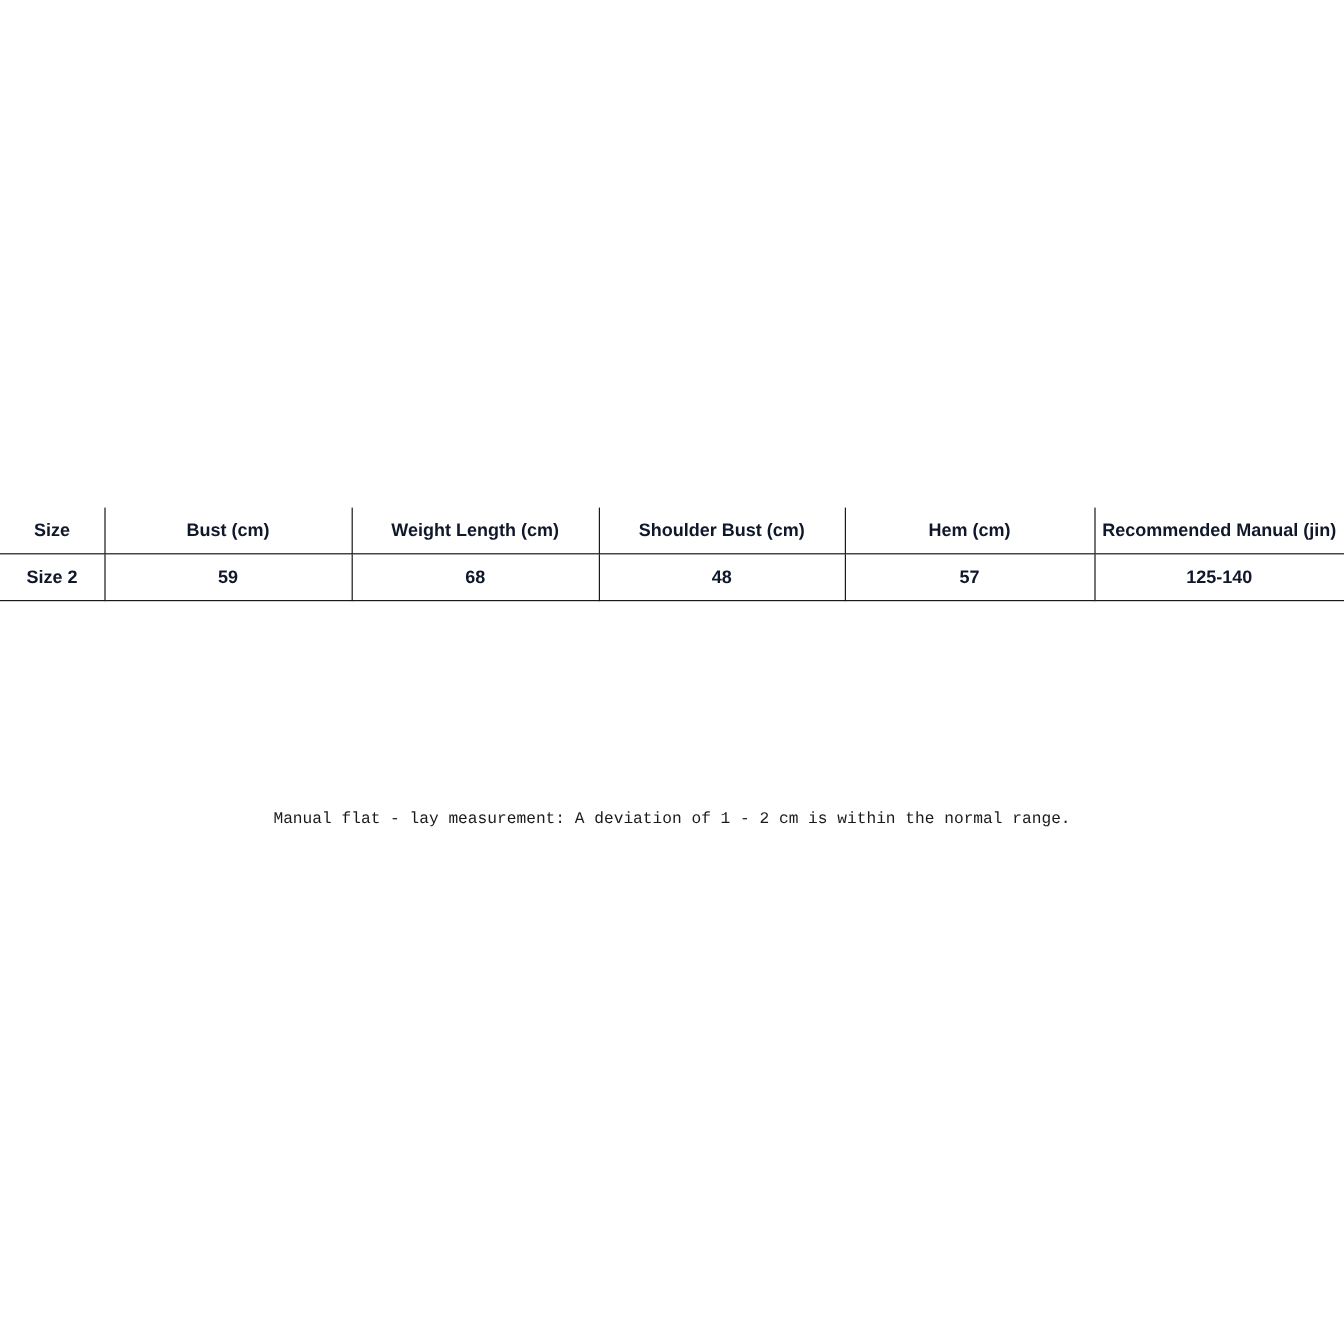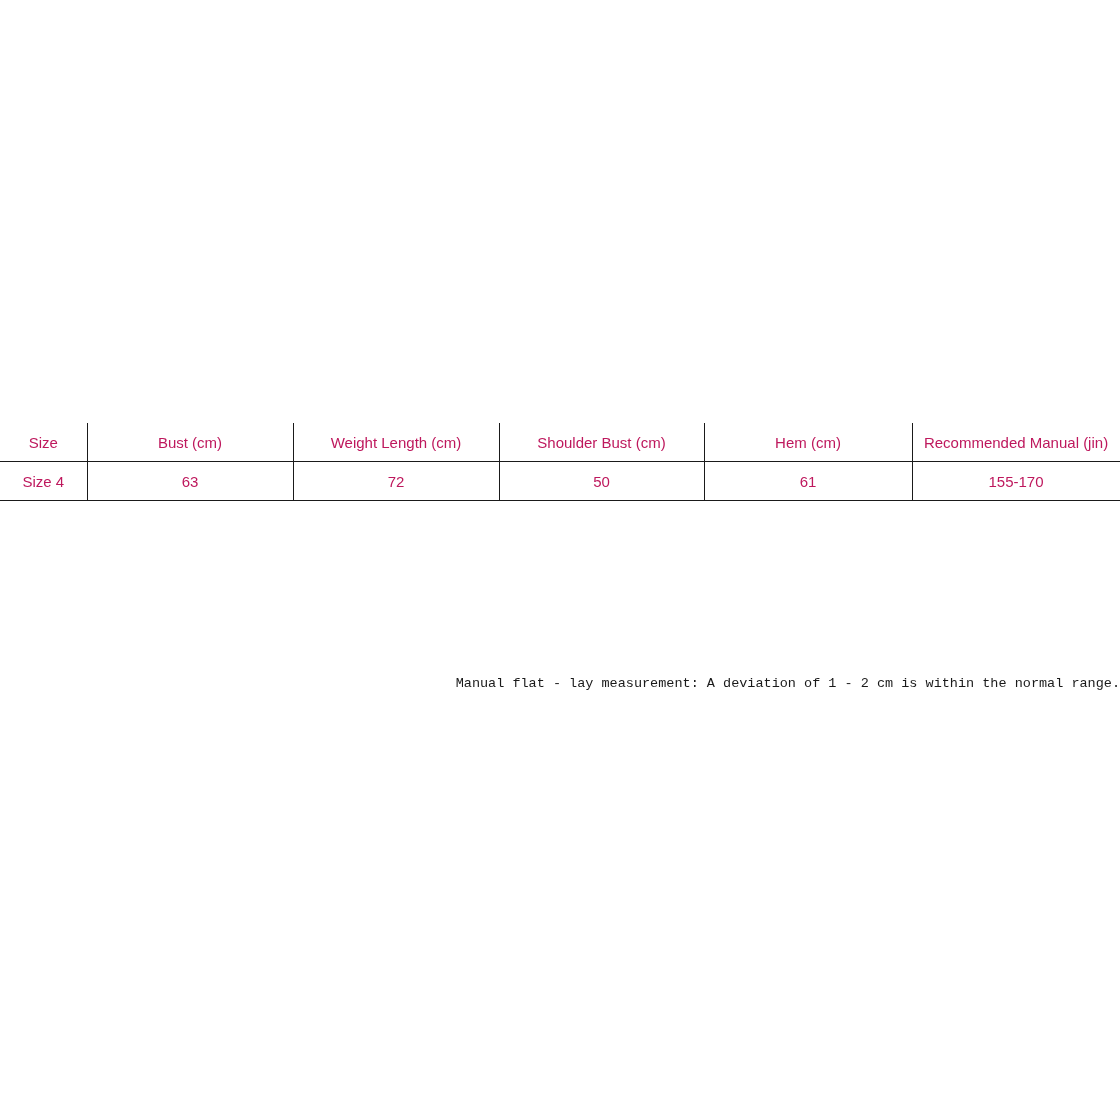--- a/index.html
+++ b/index.html
@@ -24,38 +24,38 @@
     border-collapse: collapse;
     table-layout: fixed;
     width: 1120px;
   }
   table.size-chart th,
   table.size-chart td {
     border: 1px solid #1a1a1a;
     text-align: center;
     vertical-align: middle;
     font-size: 15px;
-    font-weight: normal;
-    color: #be185d;
+    font-weight: bold;
+    color: #0f172a;
     height: 38px;
     padding: 0;
     overflow: hidden;
     white-space: nowrap;
   }
   
   table.size-chart thead th { border-top: none; }
   table.size-chart th:first-child,
   table.size-chart td:first-child { border-left: none; }
 
   .footnote {
     position: absolute;
     top: 676px;
     left: 0;
     width: 1120px;
-    text-align: right;
+    text-align: center;
     font-family: "Liberation Mono", monospace;
     font-size: 13.5px;
     letter-spacing: 0px;
     color: #1a1a1a;
     white-space: nowrap;
   }
 </style>
 </head>
 <body>
 
@@ -74,24 +74,24 @@
         <th>Size</th>
         <th>Bust (cm)</th>
         <th>Weight Length (cm)</th>
         <th>Shoulder Bust (cm)</th>
         <th>Hem (cm)</th>
         <th>Recommended Manual (jin)</th>
       </tr>
     </thead>
     <tbody>
       <tr>
-        <td>Size 4</td>
-        <td>63</td>
-        <td>72</td>
-        <td>50</td>
-        <td>61</td>
-        <td>155-170</td>
+        <td>Size 2</td>
+        <td>59</td>
+        <td>68</td>
+        <td>48</td>
+        <td>57</td>
+        <td>125-140</td>
       </tr>
     </tbody>
   </table>
 </div>
 
 <div class="footnote">Manual flat - lay measurement: A deviation of 1 - 2 cm is within the normal range.</div>
 
 </body></html>

